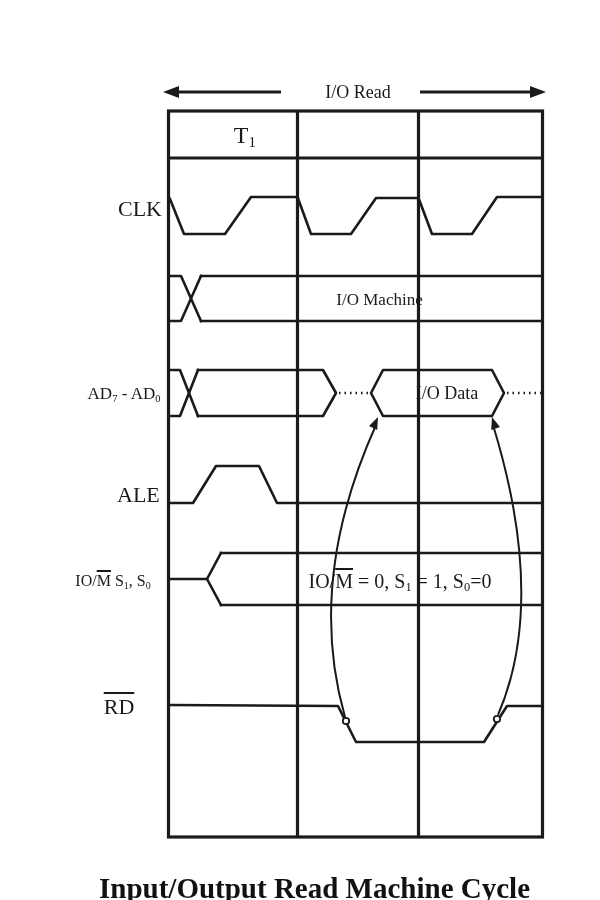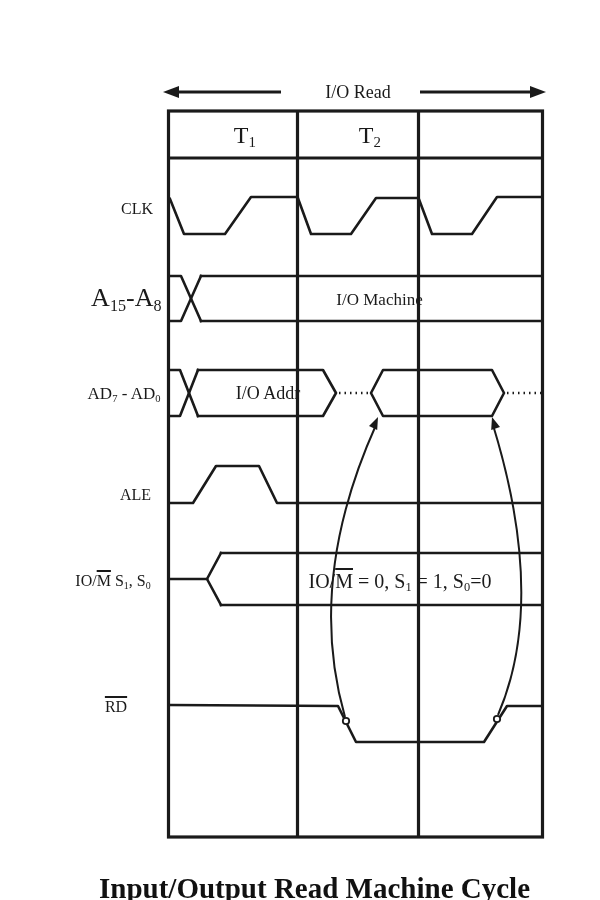--- a/index.html
+++ b/index.html
@@ -9,21 +9,21 @@
   }
   svg{position:absolute;left:0;top:0;}
   .lbl{
     position:absolute;transform:translate(-50%,-50%);
     white-space:pre;color:#1a1a1a;line-height:1;
   }
   .sub{font-size:0.62em;position:relative;top:0.28em;}
   .ovl{text-decoration:overline;text-decoration-thickness:1.5px;}
   .f-io-read{font-size:18px;}
   .f-tstate{font-size:24px;}
-  .f-sig{font-size:16px;}
+  .f-sig{font-size:22px;}
   .f-sig-sm{font-size:16px;}
   .f-a15{font-size:26px;}
   .f-ad{font-size:17px;}
   .f-bus{font-size:18px;}
   .f-busaddr{font-size:17px;}
   .f-status{font-size:20px;}
   .caption{
     position:absolute;left:300px;top:843px;transform:translate(-50%,-50%);
     font-size:29px;font-weight:700;white-space:pre;color:#111;
   }
@@ -101,31 +101,25 @@
     </g>
   </svg>
 
   <div class="lbl f-io-read" style="left:349px;top:47px;">
     <span>I/O Read</span>
   </div>
 
   <div class="lbl f-tstate" style="left:233px;top:90px;">
     <span>T</span><span class="sub">1</span>
   </div>
-  <div class="lbl f-tstate" style="left:358px;top:90px;">
-    <span>T</span><span class="sub">2</span>
-  </div>
 
   <div class="lbl f-sig" style="left:129px;top:164px;">
     <span>CLK</span>
   </div>
 
-  <div class="lbl f-a15" style="left:114px;top:253px;">
-    <span>A</span><span class="sub">15</span><span>-A</span><span class="sub">8</span>
-  </div>
 
   <div class="lbl f-ad" style="left:116px;top:348px;text-align:right;">
     <span>AD</span><span class="sub">7</span><span> - AD</span><span class="sub">0</span>
   </div>
 
   <div class="lbl f-sig" style="left:128px;top:450px;">
     <span>ALE</span>
   </div>
 
   <div class="lbl f-sig-sm" style="left:105px;top:536px;">
@@ -133,24 +127,24 @@
   </div>
 
   <div class="lbl f-sig" style="left:108px;top:662px;">
     <span class="ovl">RD</span>
   </div>
 
   <div class="lbl f-busaddr" style="left:371px;top:254px;">
     <span>I/O Machine</span>
   </div>
 
-  <div class="lbl f-bus" style="left:259px;top:348px;">
-    <span>I/O Addr</span>
+
+  <div class="lbl f-bus" style="left:438px;top:348px;">
+    <span>I/O Data</span>
   </div>
-
 
   <div class="lbl f-status" style="left:390px;top:536px;">
     <span>IO/</span><span class="ovl">M</span><span> = 0, S</span><span class="sub">1</span><span> = 1, S</span><span class="sub">0</span><span>=0</span>
   </div>
 
   <div class="caption">
     <span>Input/Output Read Machine Cycle</span>
   </div>
 
 </div>

